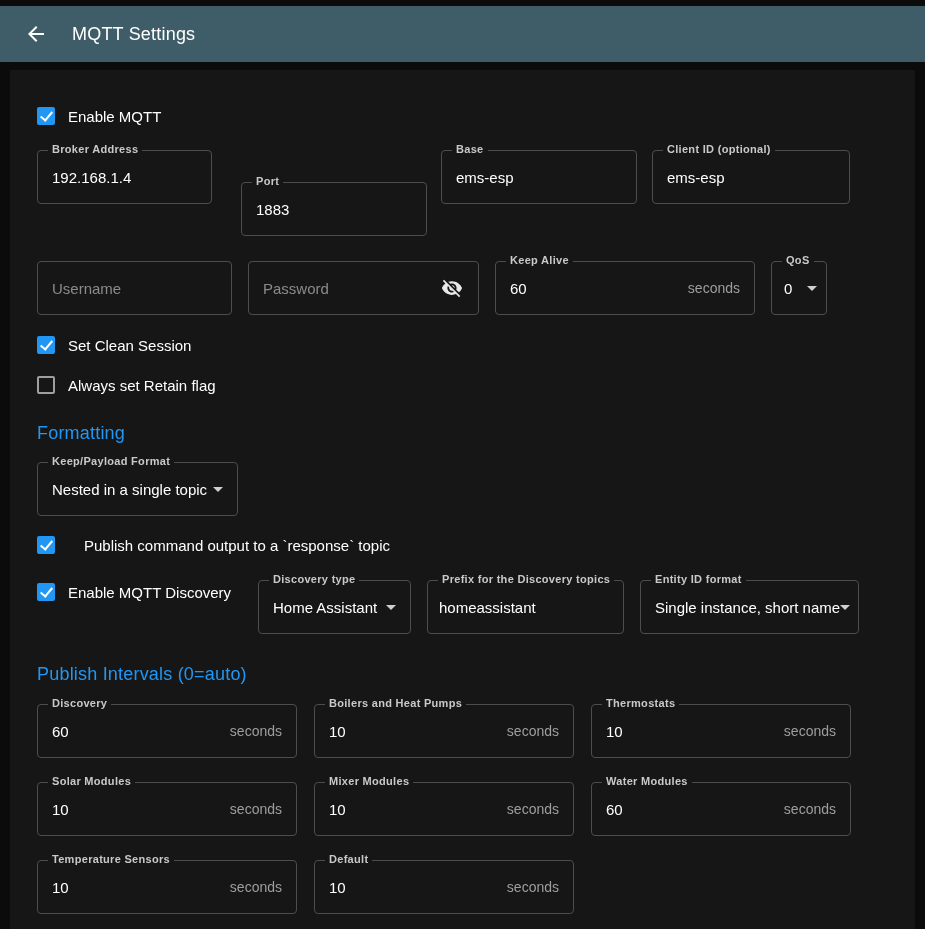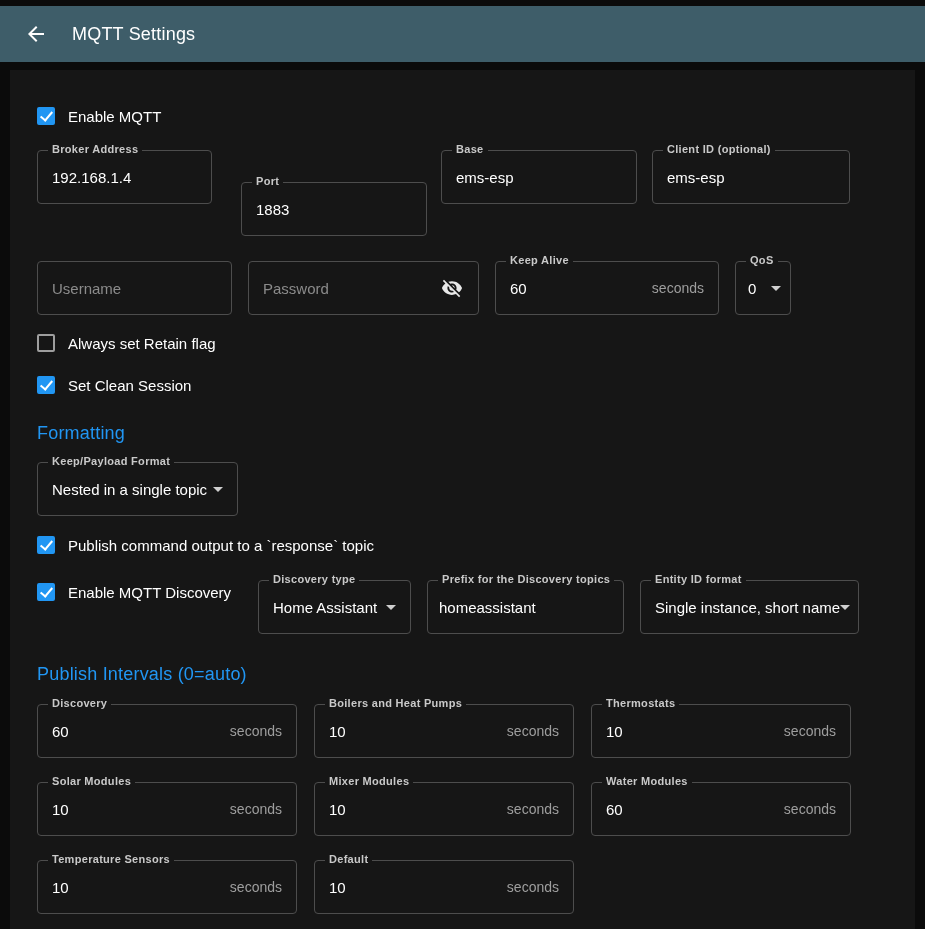--- a/index.html
+++ b/index.html
@@ -111,21 +111,21 @@
     cursor: pointer; flex: none;
   }
   .select { cursor: pointer; }
   
   .w-broker { width: 175px; margin-right: 29px; }
   .w-port   { width: 186px; margin-right: 14px; margin-top: 32px; }
   .w-base   { width: 196px; margin-right: 15px; }
   .w-client { width: 198px; }
   .w-user   { width: 195px; margin-right: 16px; }
   .w-pass   { width: 231px; margin-right: 16px; }
-  .w-keep   { width: 224px; margin-right: 16px; }
+  .w-keep   { width: 260px; margin-right: 16px; }
   .w-qos    { width: 56px; padding: 0 9px 0 12px; }
   .w-topic  { width: 201px; }
   .w-disc-type   { width: 153px; margin-right: 16px; }
   .w-disc-prefix { width: 197px; margin-right: 16px; padding-left: 11px; }
   .w-entity      { width: 219px; }
   .disc-cb { width: 221px; flex: none; }
   
   .section-heading {
     font-size: 18px;
     font-weight: 400;
@@ -138,21 +138,21 @@
     grid-template-columns: 260px 260px 260px;
     column-gap: 17px;
     row-gap: 24px;
   }
   
   .mt22 { margin-top: 22px; }
   .mt25 { margin-top: 25px; }
   .mt18 { margin-top: 18px; }
   .mt16 { margin-top: 16px; }
   .mt26 { margin-top: 26px; }
-  .mt17 { margin-top: 17px; }
+  .mt17 { margin-top: 17px; gap: 16px; }
   .mt23 { margin-top: 23px; }
   .mt30 { margin-top: 30px; }
   .mt19 { margin-top: 19px; }
 </style>
 </head>
 <body>
 
 <div class="appbar">
   <div class="back-btn">
     <svg width="24" height="24" viewBox="0 0 24 24">
@@ -205,28 +205,28 @@
       <input class="fvalue" type="text" value="60" style="">
       <span class="fsuffix">seconds</span>
     </div>
     <div class="field w-qos select">
       <span class="flabel">QoS</span>
       <span class="fvalue">0</span>
       <span class="caret"></span>
     </div>
   </div>
 
+  <div class="cbrow mt18">
+    <span class="checkbox checked"></span>
+    <span class="cblabel">Set Clean Session</span>
+  </div>
+
   <div class="cbrow mt16">
     <span class="checkbox"></span>
     <span class="cblabel">Always set Retain flag</span>
-  </div>
-
-  <div class="cbrow mt18">
-    <span class="checkbox checked"></span>
-    <span class="cblabel">Set Clean Session</span>
   </div>
 
   <div class="section-heading mt26">Formatting</div>
 
   <div class="row mt18">
     <div class="field w-topic select">
       <span class="flabel">Keep/Payload Format</span>
       <span class="fvalue">Nested in a single topic</span>
       <span class="caret"></span>
     </div>

